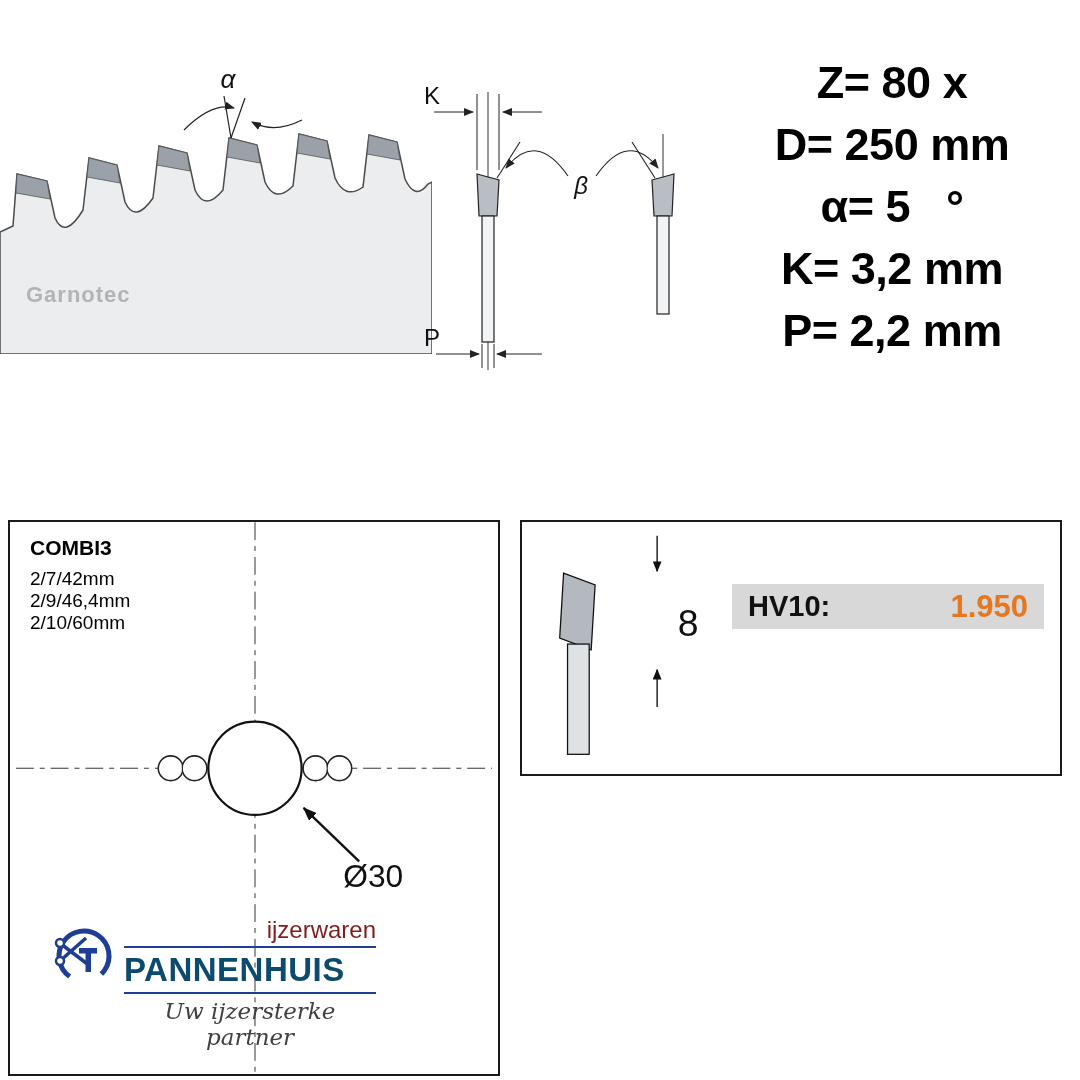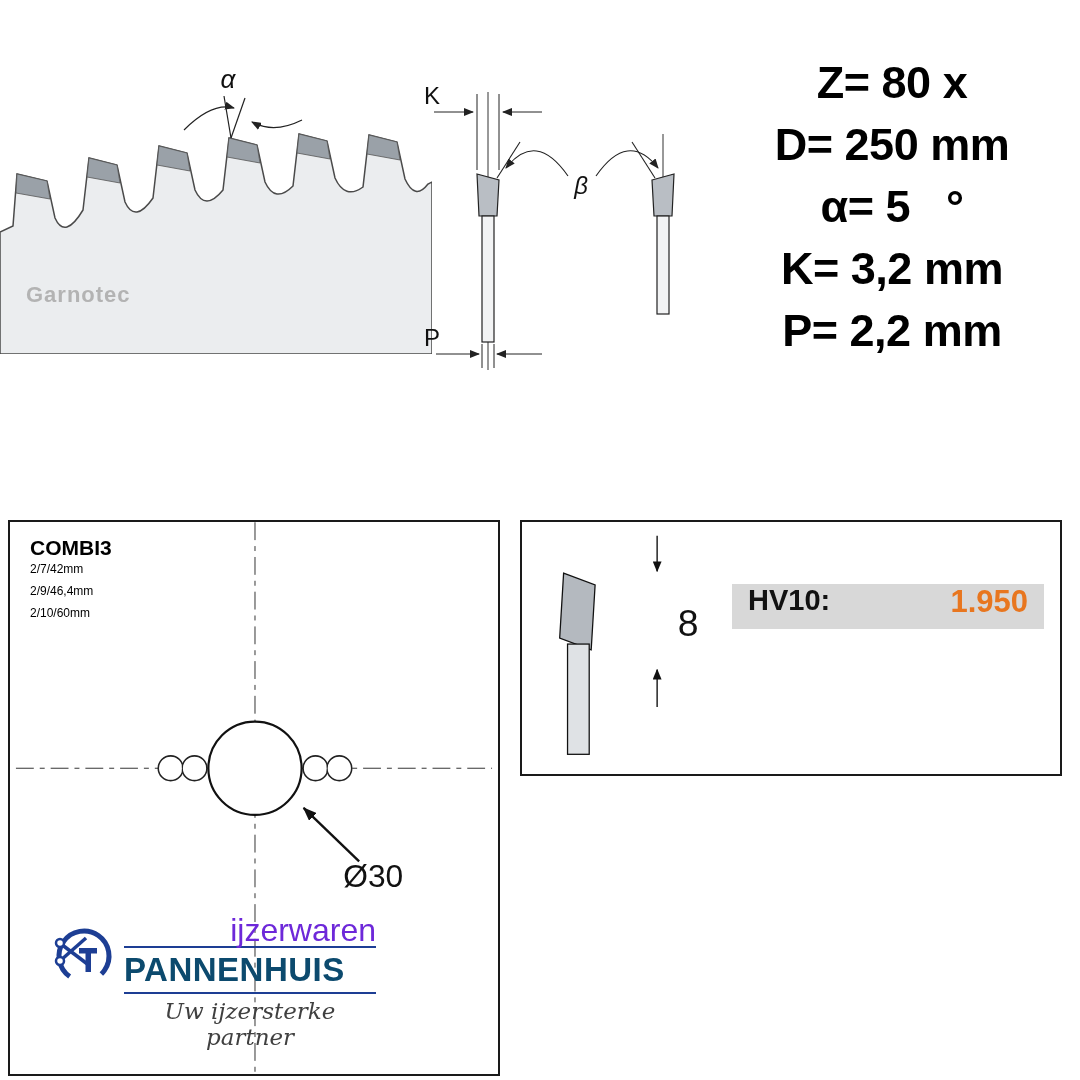--- a/index.html
+++ b/index.html
@@ -22,42 +22,42 @@
     white-space:pre;letter-spacing:-0.5px;
   }
 
   
   .bore-box{
     position:absolute;left:8px;top:520px;width:492px;height:556px;
     border:2px solid #1a1a1a;background:#fff;box-sizing:border-box;
   }
   .bore-svg{position:absolute;left:0;top:0;width:100%;height:100%;}
   .combi-title{position:absolute;left:20px;top:14px;font-size:21px;font-weight:700;color:#000;}
-  .combi-opts{position:absolute;left:20px;top:36px;font-size:12px;line-height:22px;color:#000;}
+  .combi-opts{position:absolute;left:20px;top:46px;font-size:19px;line-height:22px;color:#000;}
 
   
   .hard-box{
     position:absolute;left:520px;top:520px;width:542px;height:256px;
     border:2px solid #1a1a1a;background:#fff;box-sizing:border-box;
   }
   .hard-svg{position:absolute;left:0;top:0;width:100%;height:100%;}
   .hard-table{position:absolute;left:210px;top:62px;width:312px;}
   .hard-row{
     height:45px;margin-bottom:8px;background:#d8d8d8;
-    display:flex;align-items:flex-start;justify-content:space-between;
+    display:flex;align-items:center;justify-content:space-between;
     padding:0 16px;box-sizing:border-box;
   }
   .hard-label{font-size:29px;font-weight:700;color:#111;}
   .hard-value{font-size:31px;font-weight:700;color:#E8761F;}
 
   
   .logo{position:absolute;left:52px;top:908px;width:340px;height:118px;z-index:3;}
   .logo-icon{position:absolute;left:0;top:16px;width:64px;height:64px;}
   .logo-text{position:absolute;left:72px;top:8px;width:252px;}
-  .logo-cat{font-size:32px;color:#6d28d9;text-align:right;line-height:28px;}
+  .logo-cat{font-size:24px;color:#7f1d1d;text-align:right;line-height:28px;}
   .logo-rule{border-top:2px solid #1D3E94;margin:2px 0;}
   .logo-name{font-size:33px;font-weight:800;color:#0c4a6e;letter-spacing:.5px;line-height:40px;}
   .logo-tag{
     font-family:"DejaVu Serif",serif;font-style:italic;font-size:23px;
     color:#404040;text-align:center;padding-top:2px;
   }
 </style>
 </head>
 <body>
 

